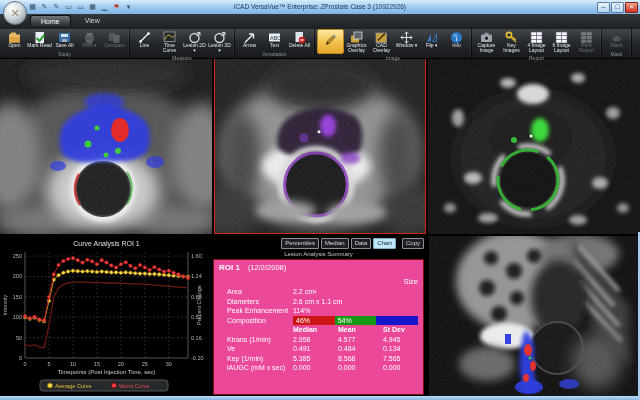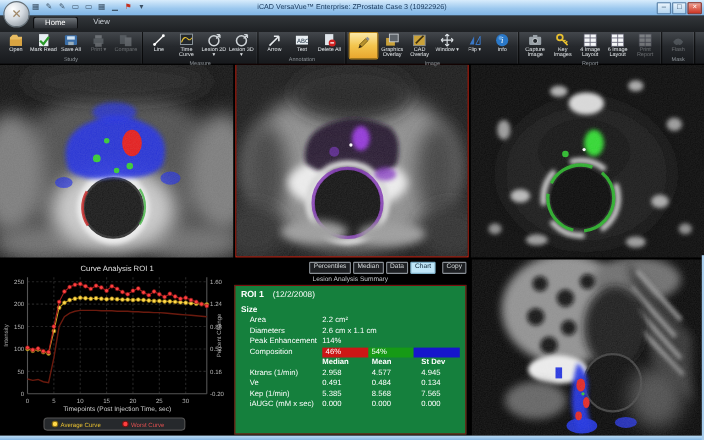--- a/index.html
+++ b/index.html
@@ -55,24 +55,24 @@
   .chart-panel{position:absolute;left:0;top:236px;width:208px;height:160px;background:#000;}
 
   
   .summary-panel{position:absolute;left:210px;top:236px;width:217px;height:160px;background:#000;color:#fff;}
   .sum-buttons{display:flex;justify-content:flex-end;gap:2px;padding:2px 3px 1px;}
   .sbtn{font-size:6px;line-height:7px;padding:1px 3px;background:#1d1f22;color:#d8dcde;
     border:1px solid #8a9096;border-radius:1px;}
   .sbtn.active{background:#bfe6f8;color:#0c2434;border-color:#7fb0c8;}
   .sbtn.copy{margin-left:4px;}
   .sum-title{text-align:center;font-size:6px;color:#c4c8cc;padding:1px 0 2px;}
-  .sum-box{margin:0 3px;border:1px solid #7a0e0e;background:#15803d;padding:3px 5px;height:128px;}
+  .sum-box{margin:0 3px;border:1px solid #7a0e0e;background:#ec4899;padding:3px 5px;height:128px;}
   .roi-head{font-size:8px;font-weight:bold;padding-bottom:3px;}
   .roi-date{font-weight:normal;font-size:7.5px;padding-left:8px;}
-  .sec{font-size:7.5px;font-weight:bold;padding:2px 0 1px;}
+  .sec{font-size:7.5px;font-weight:normal;padding:2px 0 1px;text-align:right;}
   .srow{display:flex;font-size:7px;line-height:9.5px;padding-left:8px;align-items:center;}
   .srow .lbl{width:66px;flex:none;}
   .srow .col{width:45px;flex:none;}
   .srow.head .col{font-weight:bold;}
   .comp-bar{display:flex;width:133px;height:9px;}
   .comp-seg{flex:1;font-size:7px;line-height:9px;padding-left:3px;color:#fff;}
 
   
   .frame-bottom{position:absolute;left:0;top:396px;width:640px;height:4px;
     background:linear-gradient(#bcdcf4,#86b8e4);}

